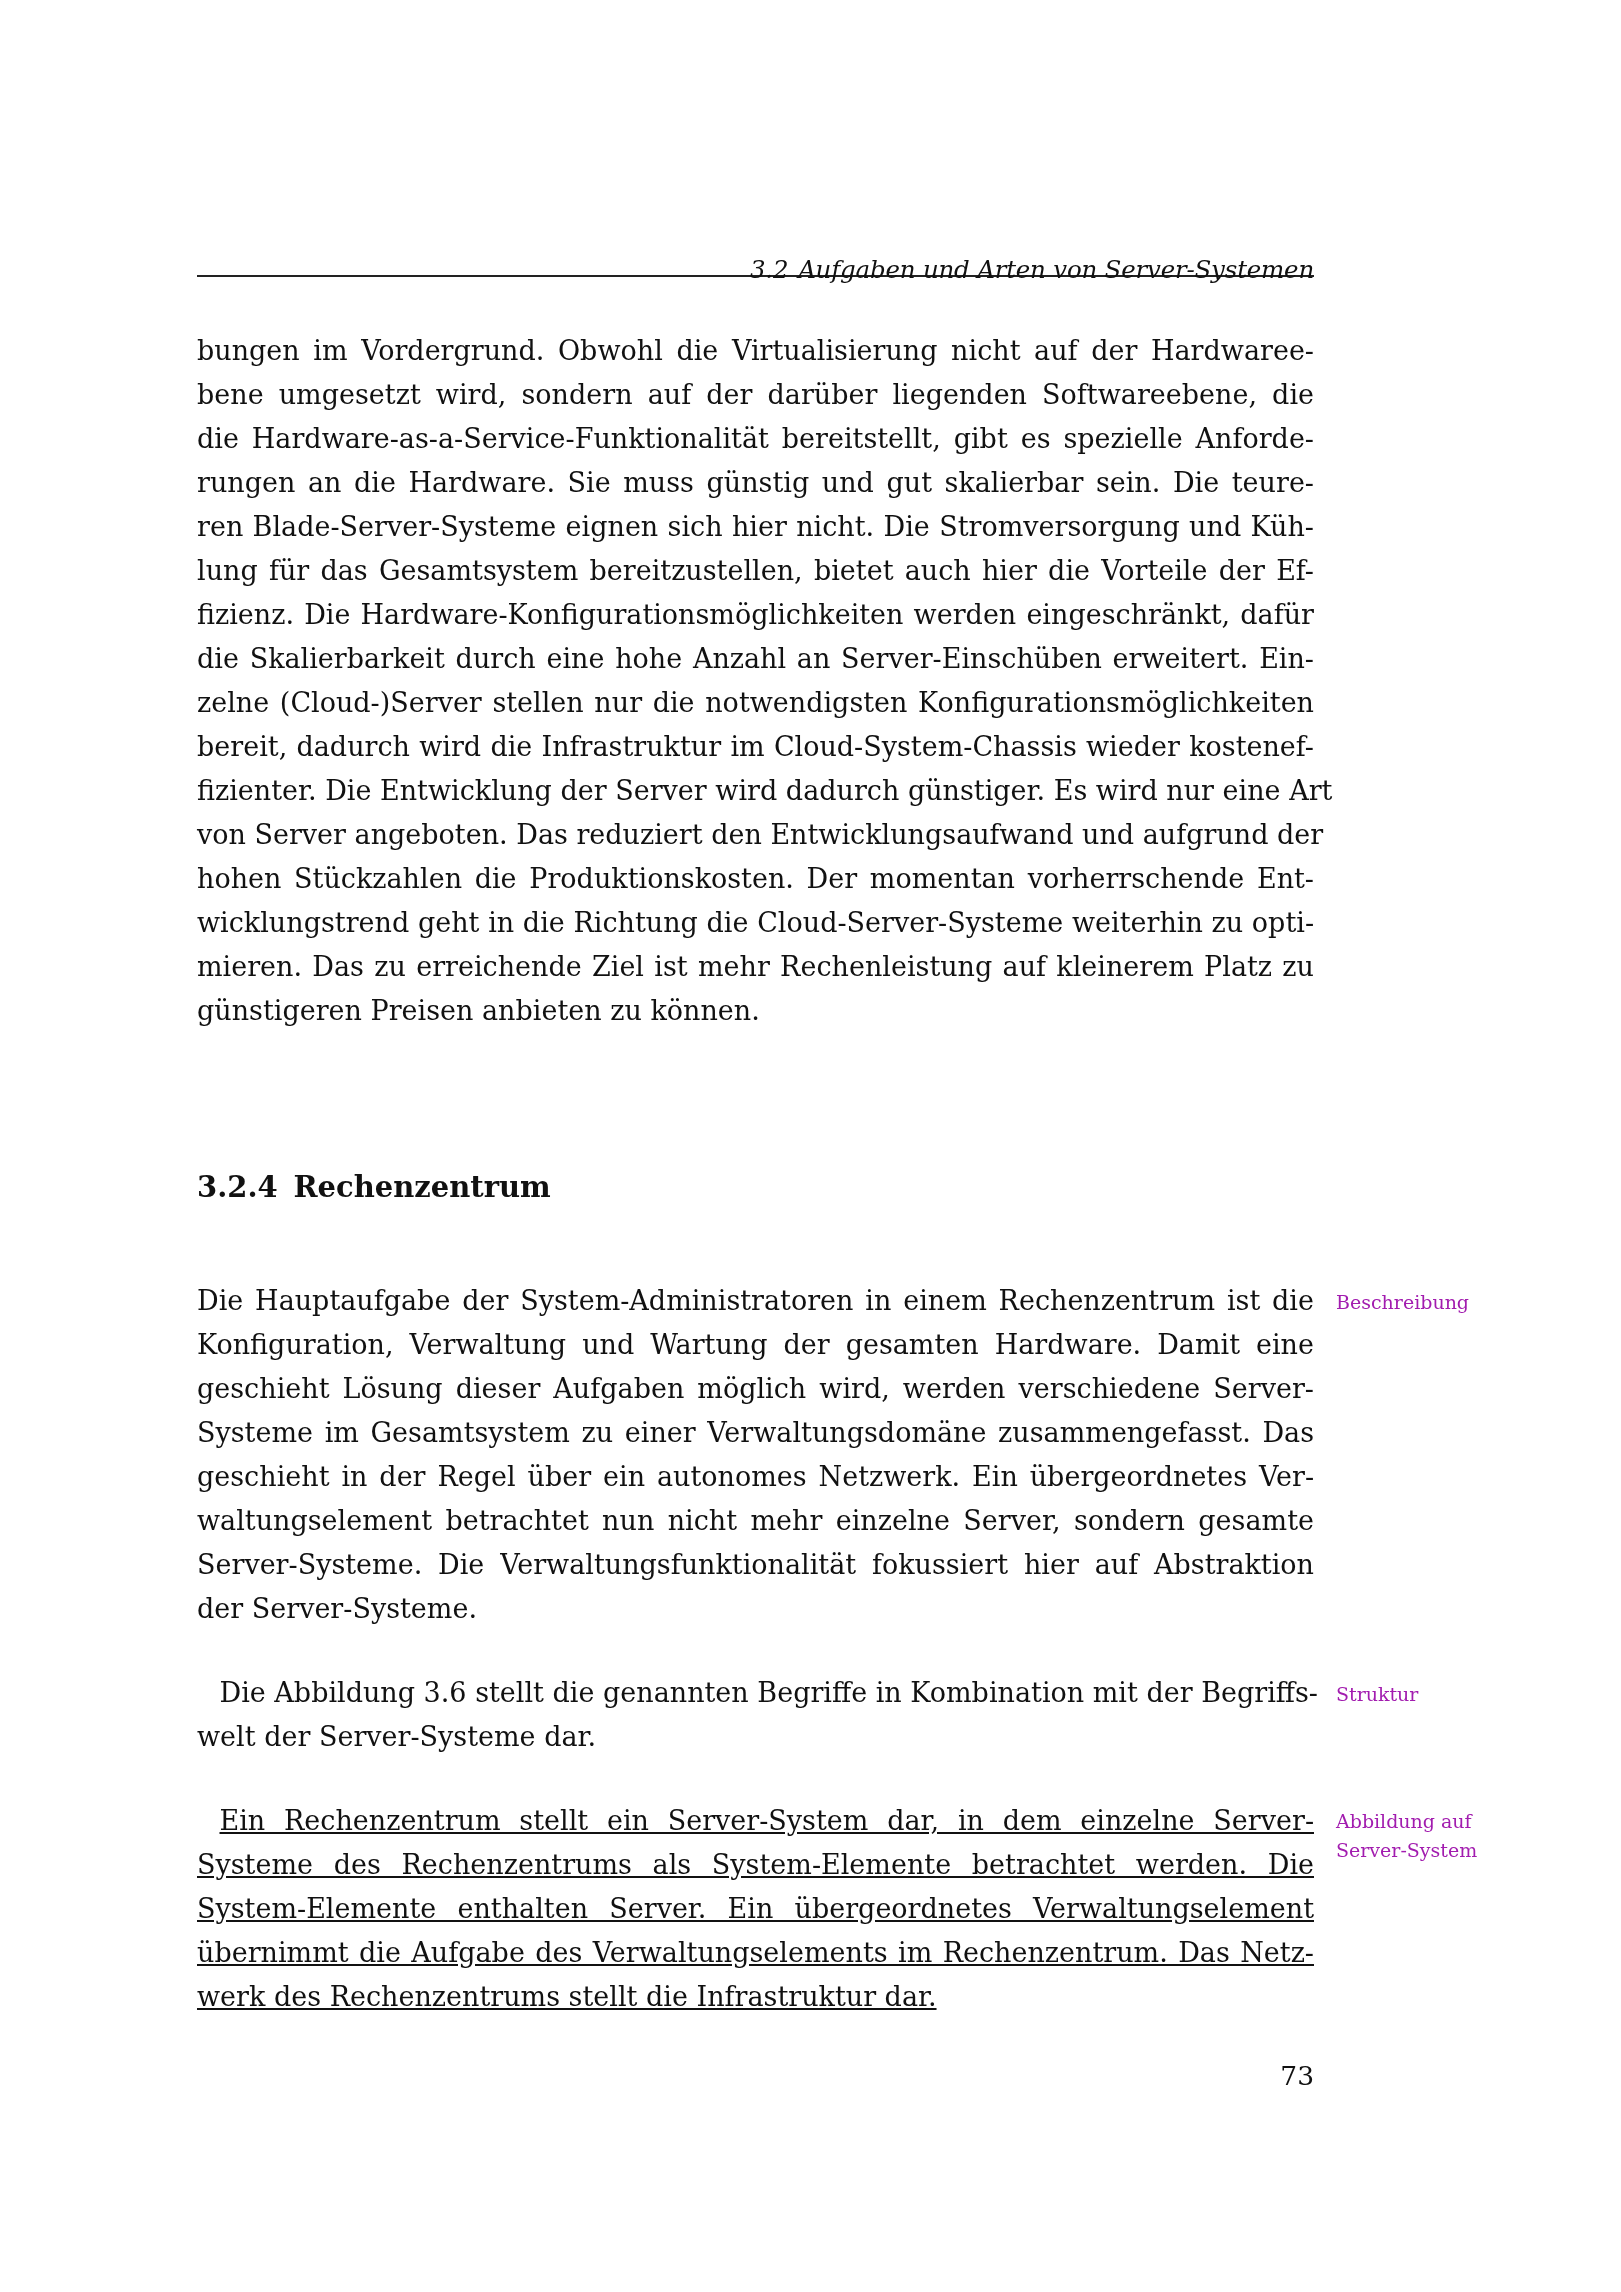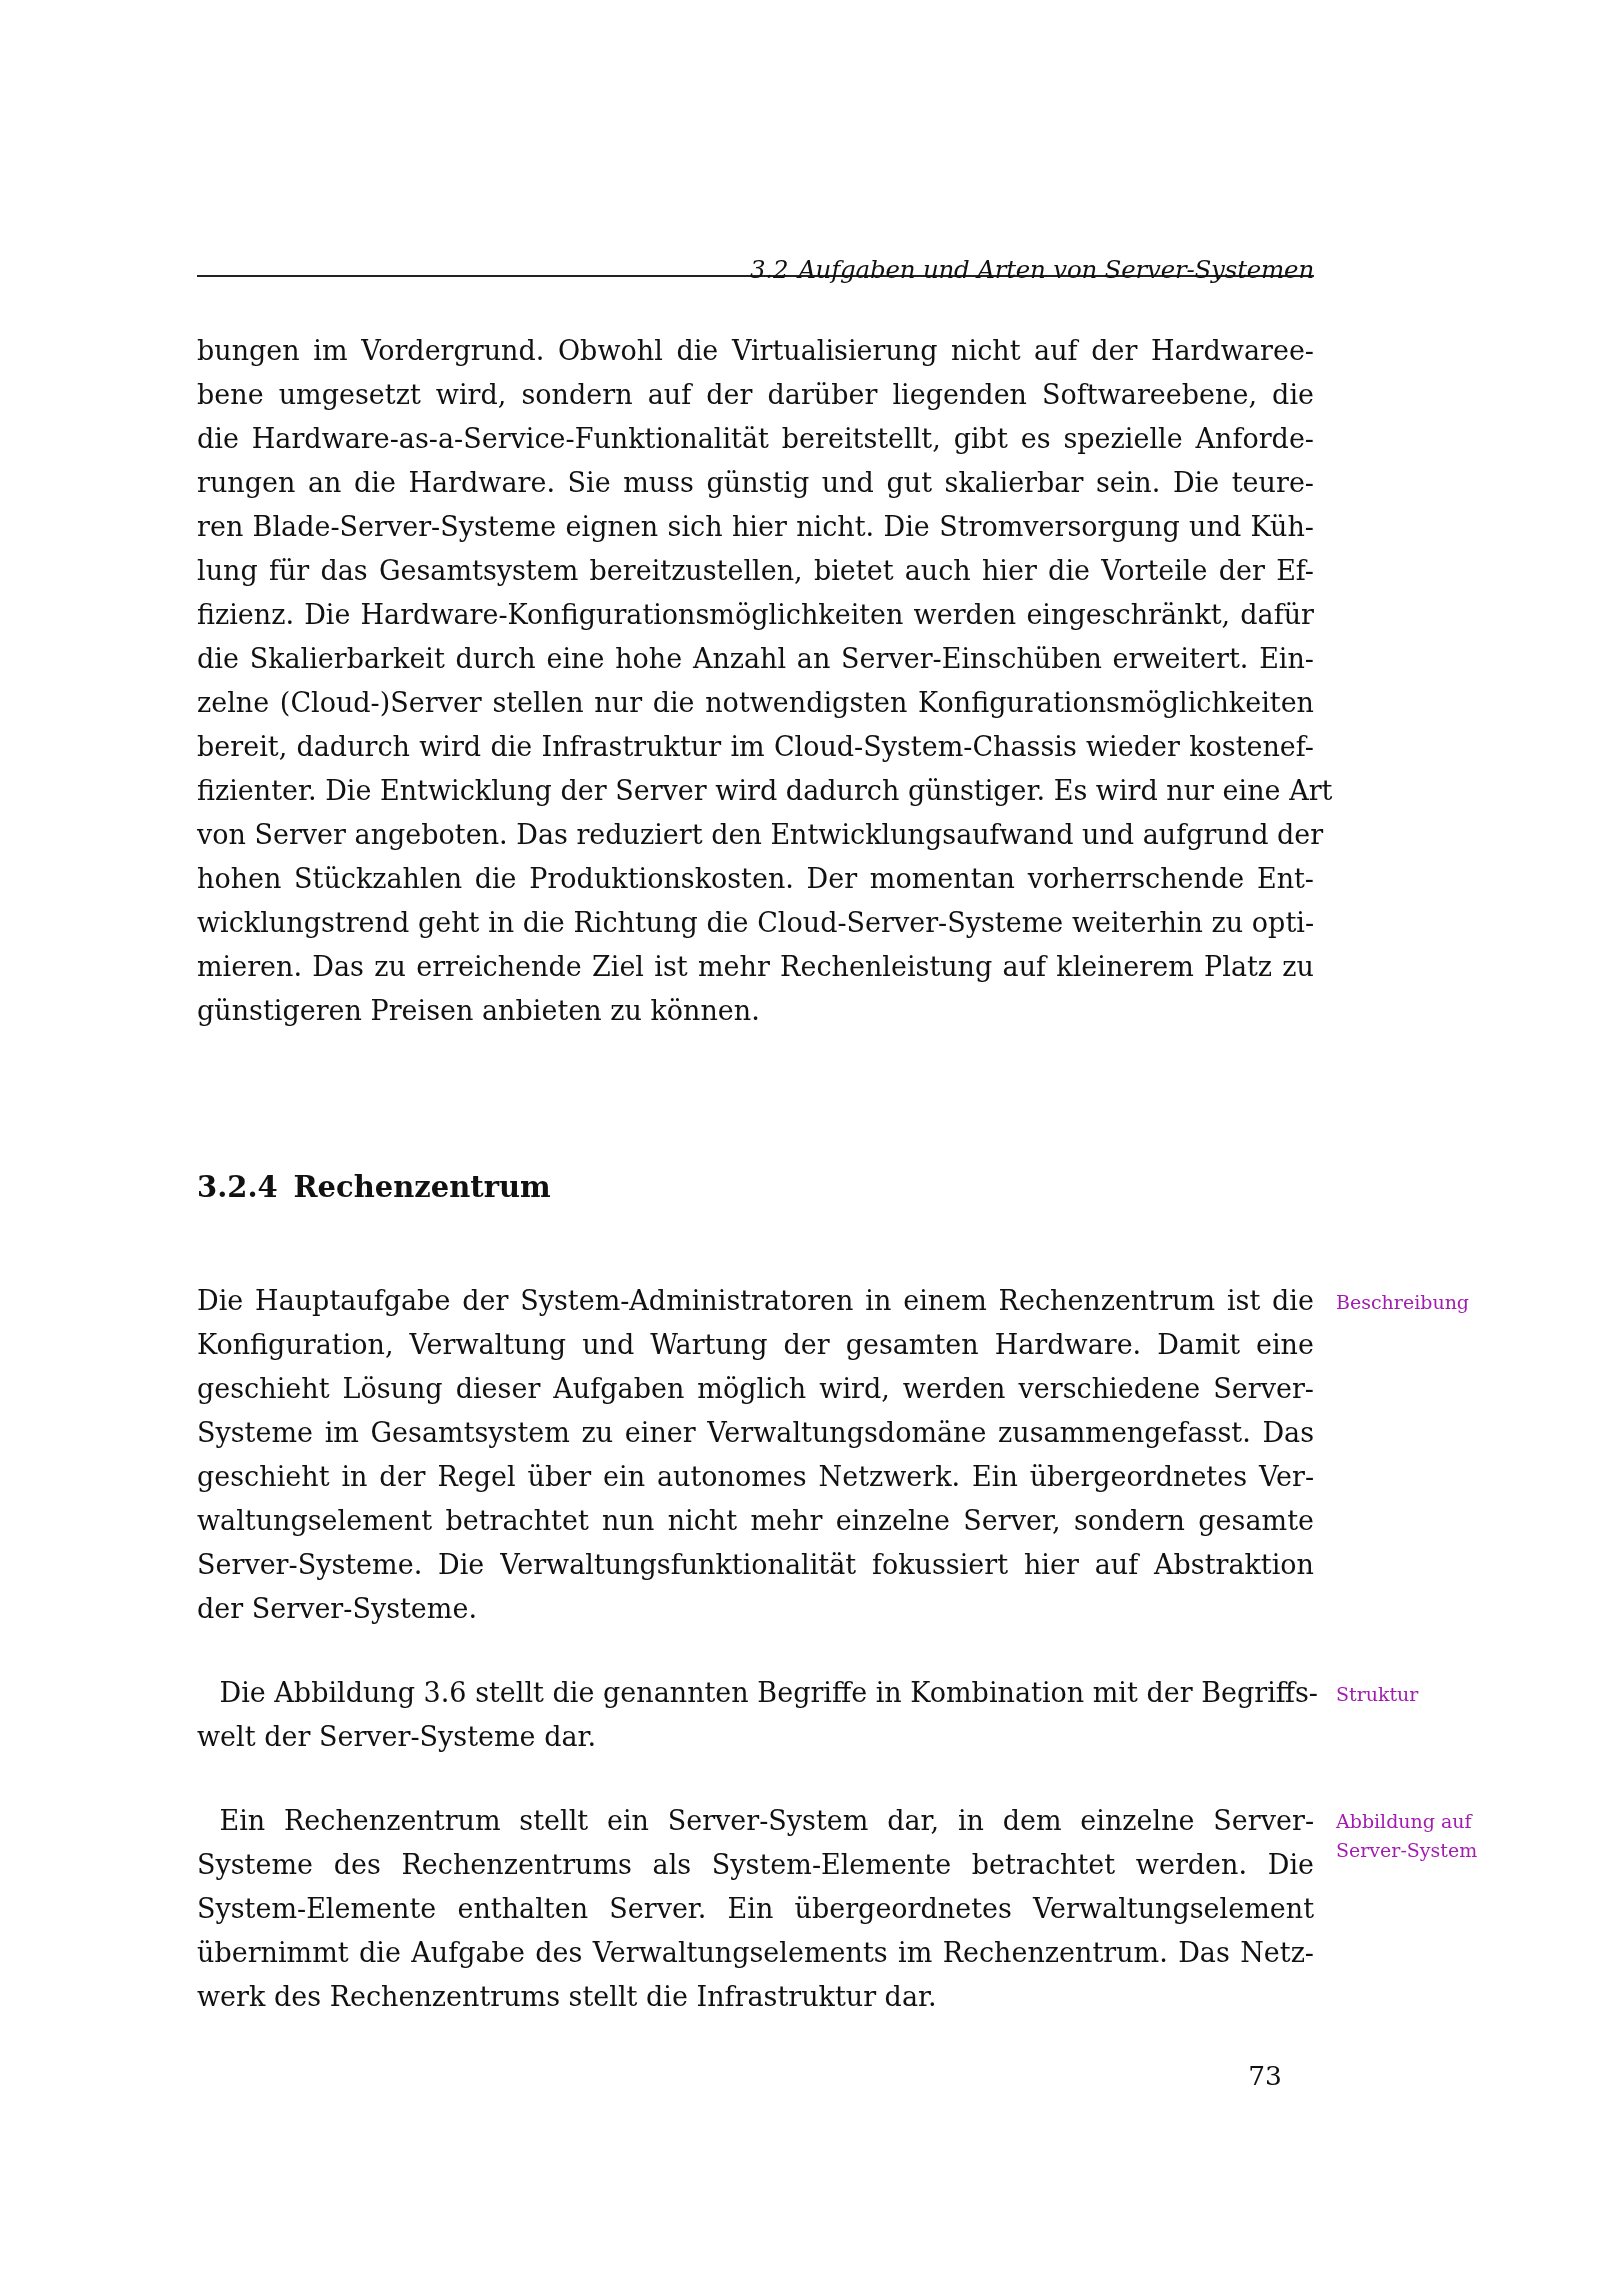--- a/index.html
+++ b/index.html
@@ -75,21 +75,21 @@
       line-height: 29px;
       white-space: nowrap;
       color: #a21caf;
     }
 
     .page-number {
       position: absolute;
       left: 1216px;
       width: 98px;
       top: 2059px;
-      text-align: center;
+      text-align: right;
       font-size: 26.5px;
       line-height: 33px;
     }
   </style>
 </head>
 <body>
 
 <div class="page-header">
   <div class="running-head"><span class="num">3.2</span><span>Aufgaben und Arten von Server-Systemen</span></div>
 </div>
@@ -130,21 +130,21 @@
 </div>
 
 <div class="text-block" style="top:1671px;">
   <span class="line indent">Die Abbildung 3.6 stellt die genannten Begriffe in Kombination mit der Begriffs-</span>
   <span class="line last">welt der Server-Systeme dar.</span>
 </div>
 <div class="margin-note" style="top:1680px;">
   <div>Struktur</div>
 </div>
 
-<div class="text-block" style="top:1799px;">
+<div class="text-block" style="top:1799px;text-decoration:underline;">
   <span class="line indent">Ein Rechenzentrum stellt ein Server-System dar, in dem einzelne Server-</span>
   <span class="line">Systeme des Rechenzentrums als System-Elemente betrachtet werden. Die</span>
   <span class="line">System-Elemente enthalten Server. Ein übergeordnetes Verwaltungselement</span>
   <span class="line">übernimmt die Aufgabe des Verwaltungselements im Rechenzentrum. Das Netz-</span>
   <span class="line last">werk des Rechenzentrums stellt die Infrastruktur dar.</span>
 </div>
 <div class="margin-note" style="top:1807px;">
   <div>Abbildung auf</div>
   <div>Server-System</div>
 </div>

